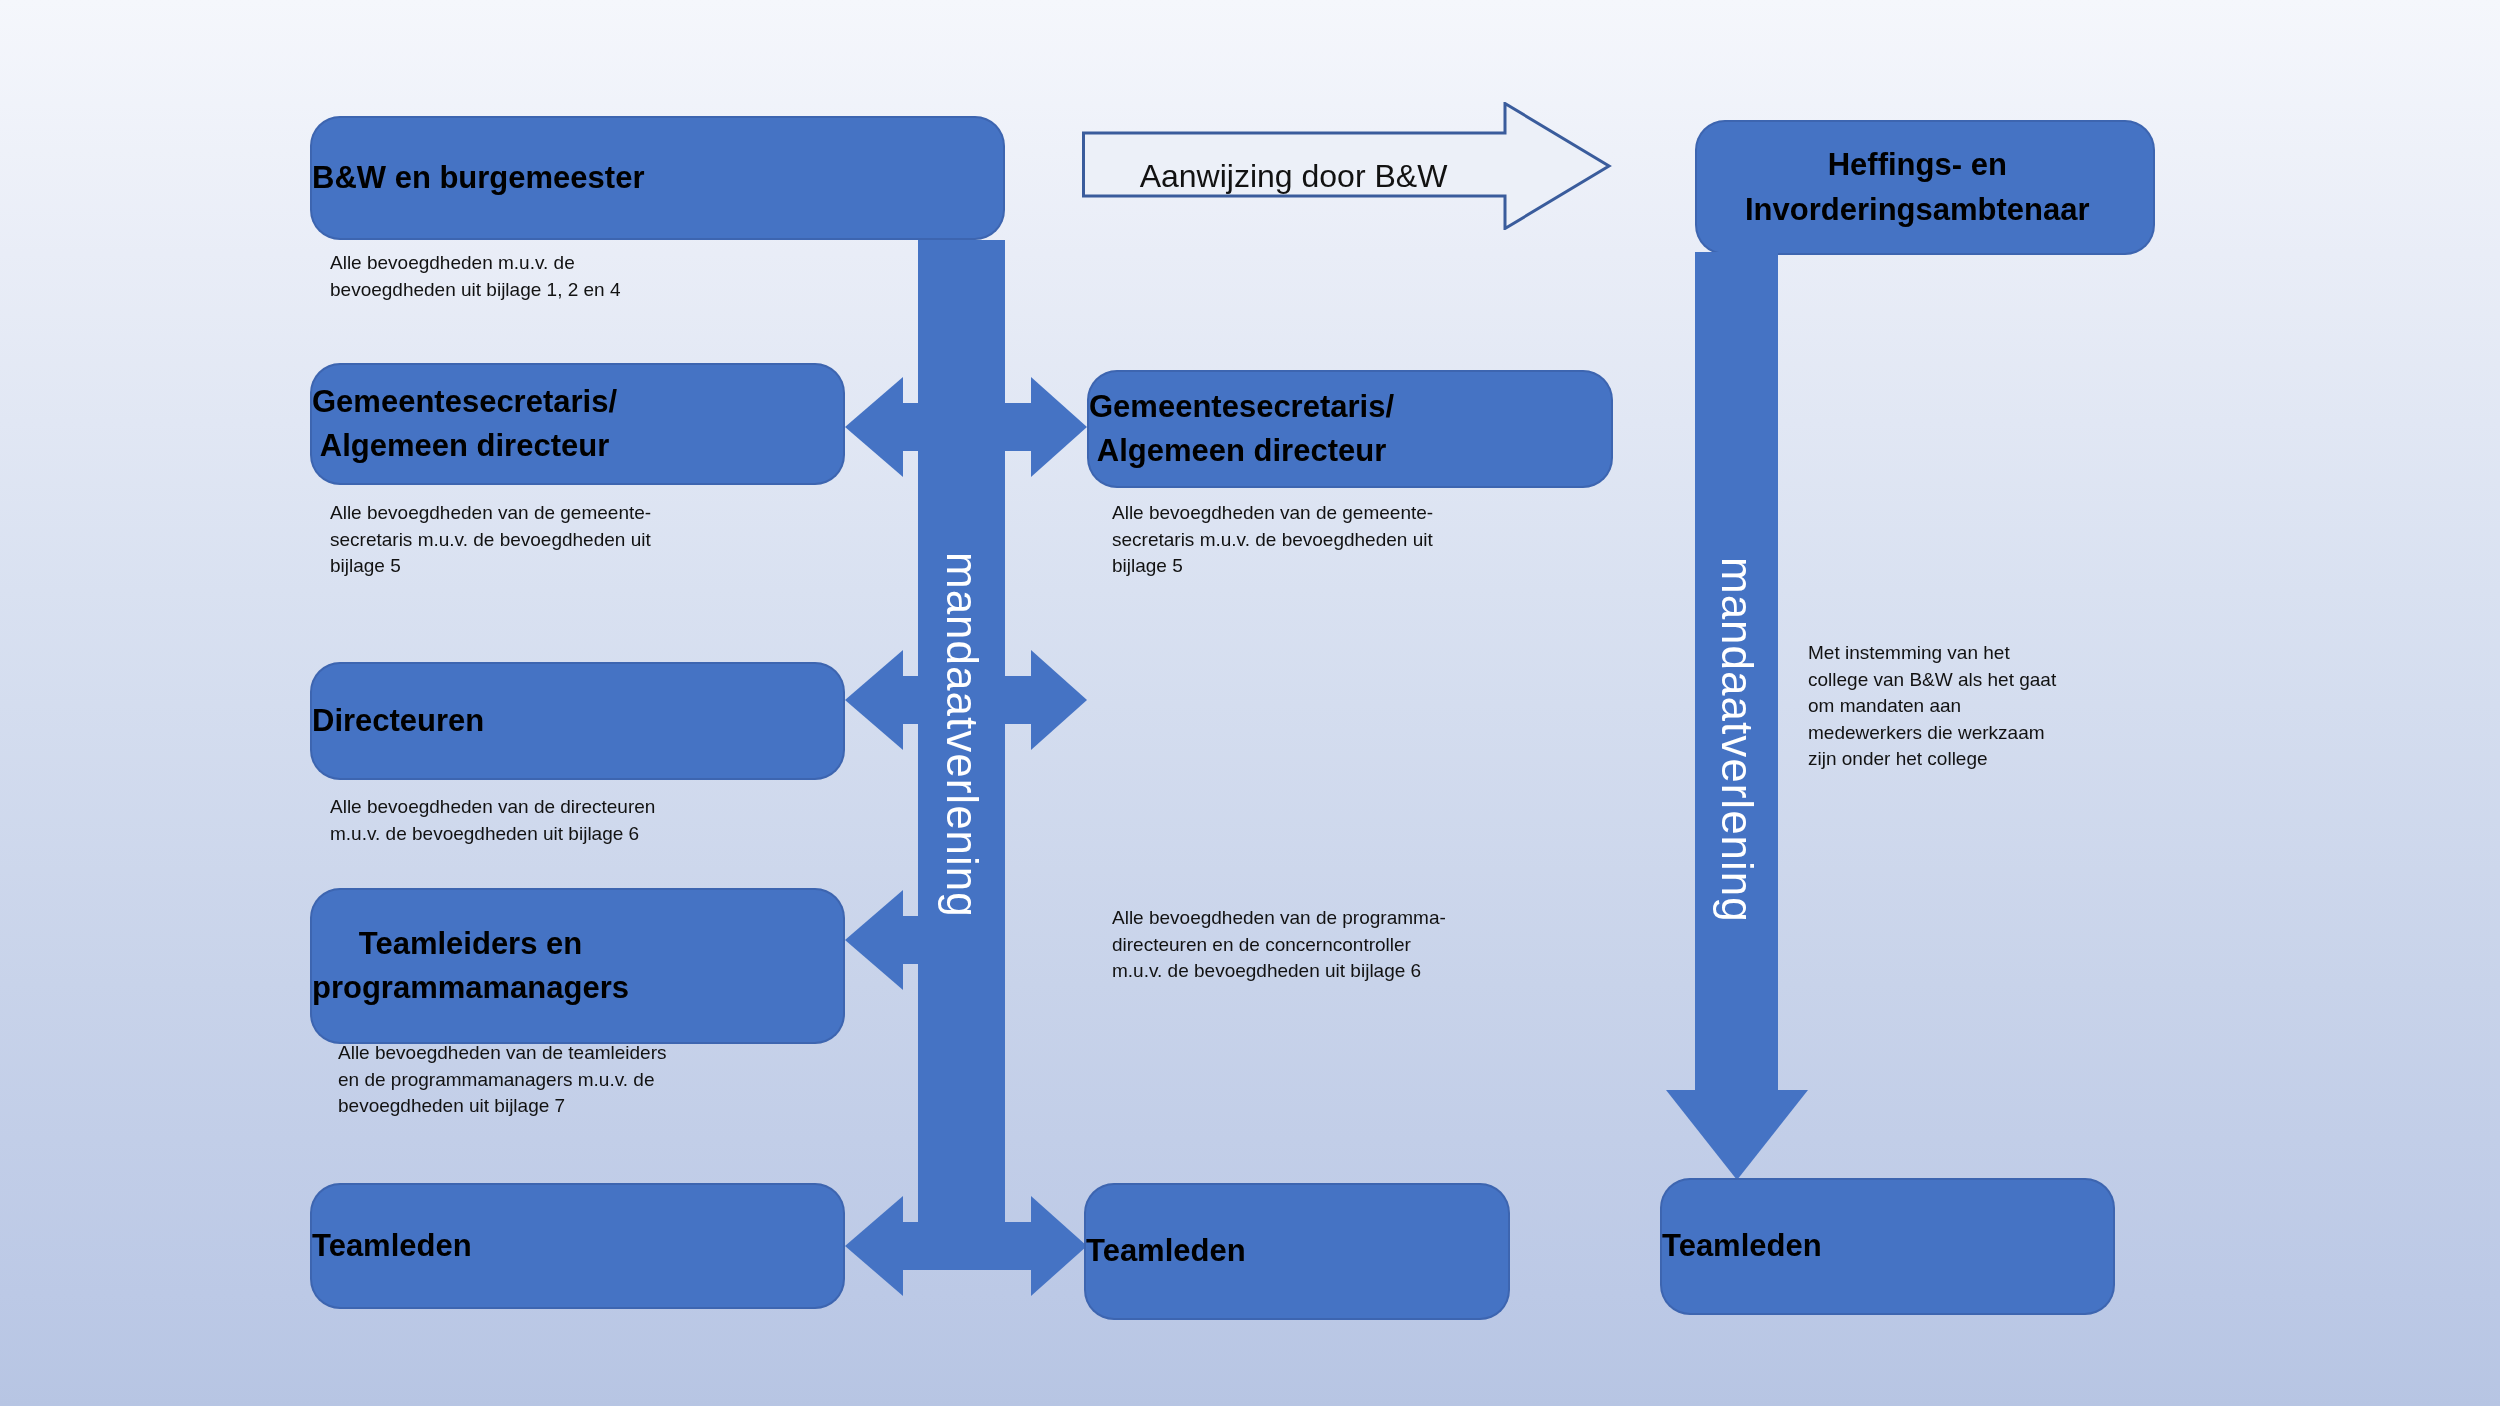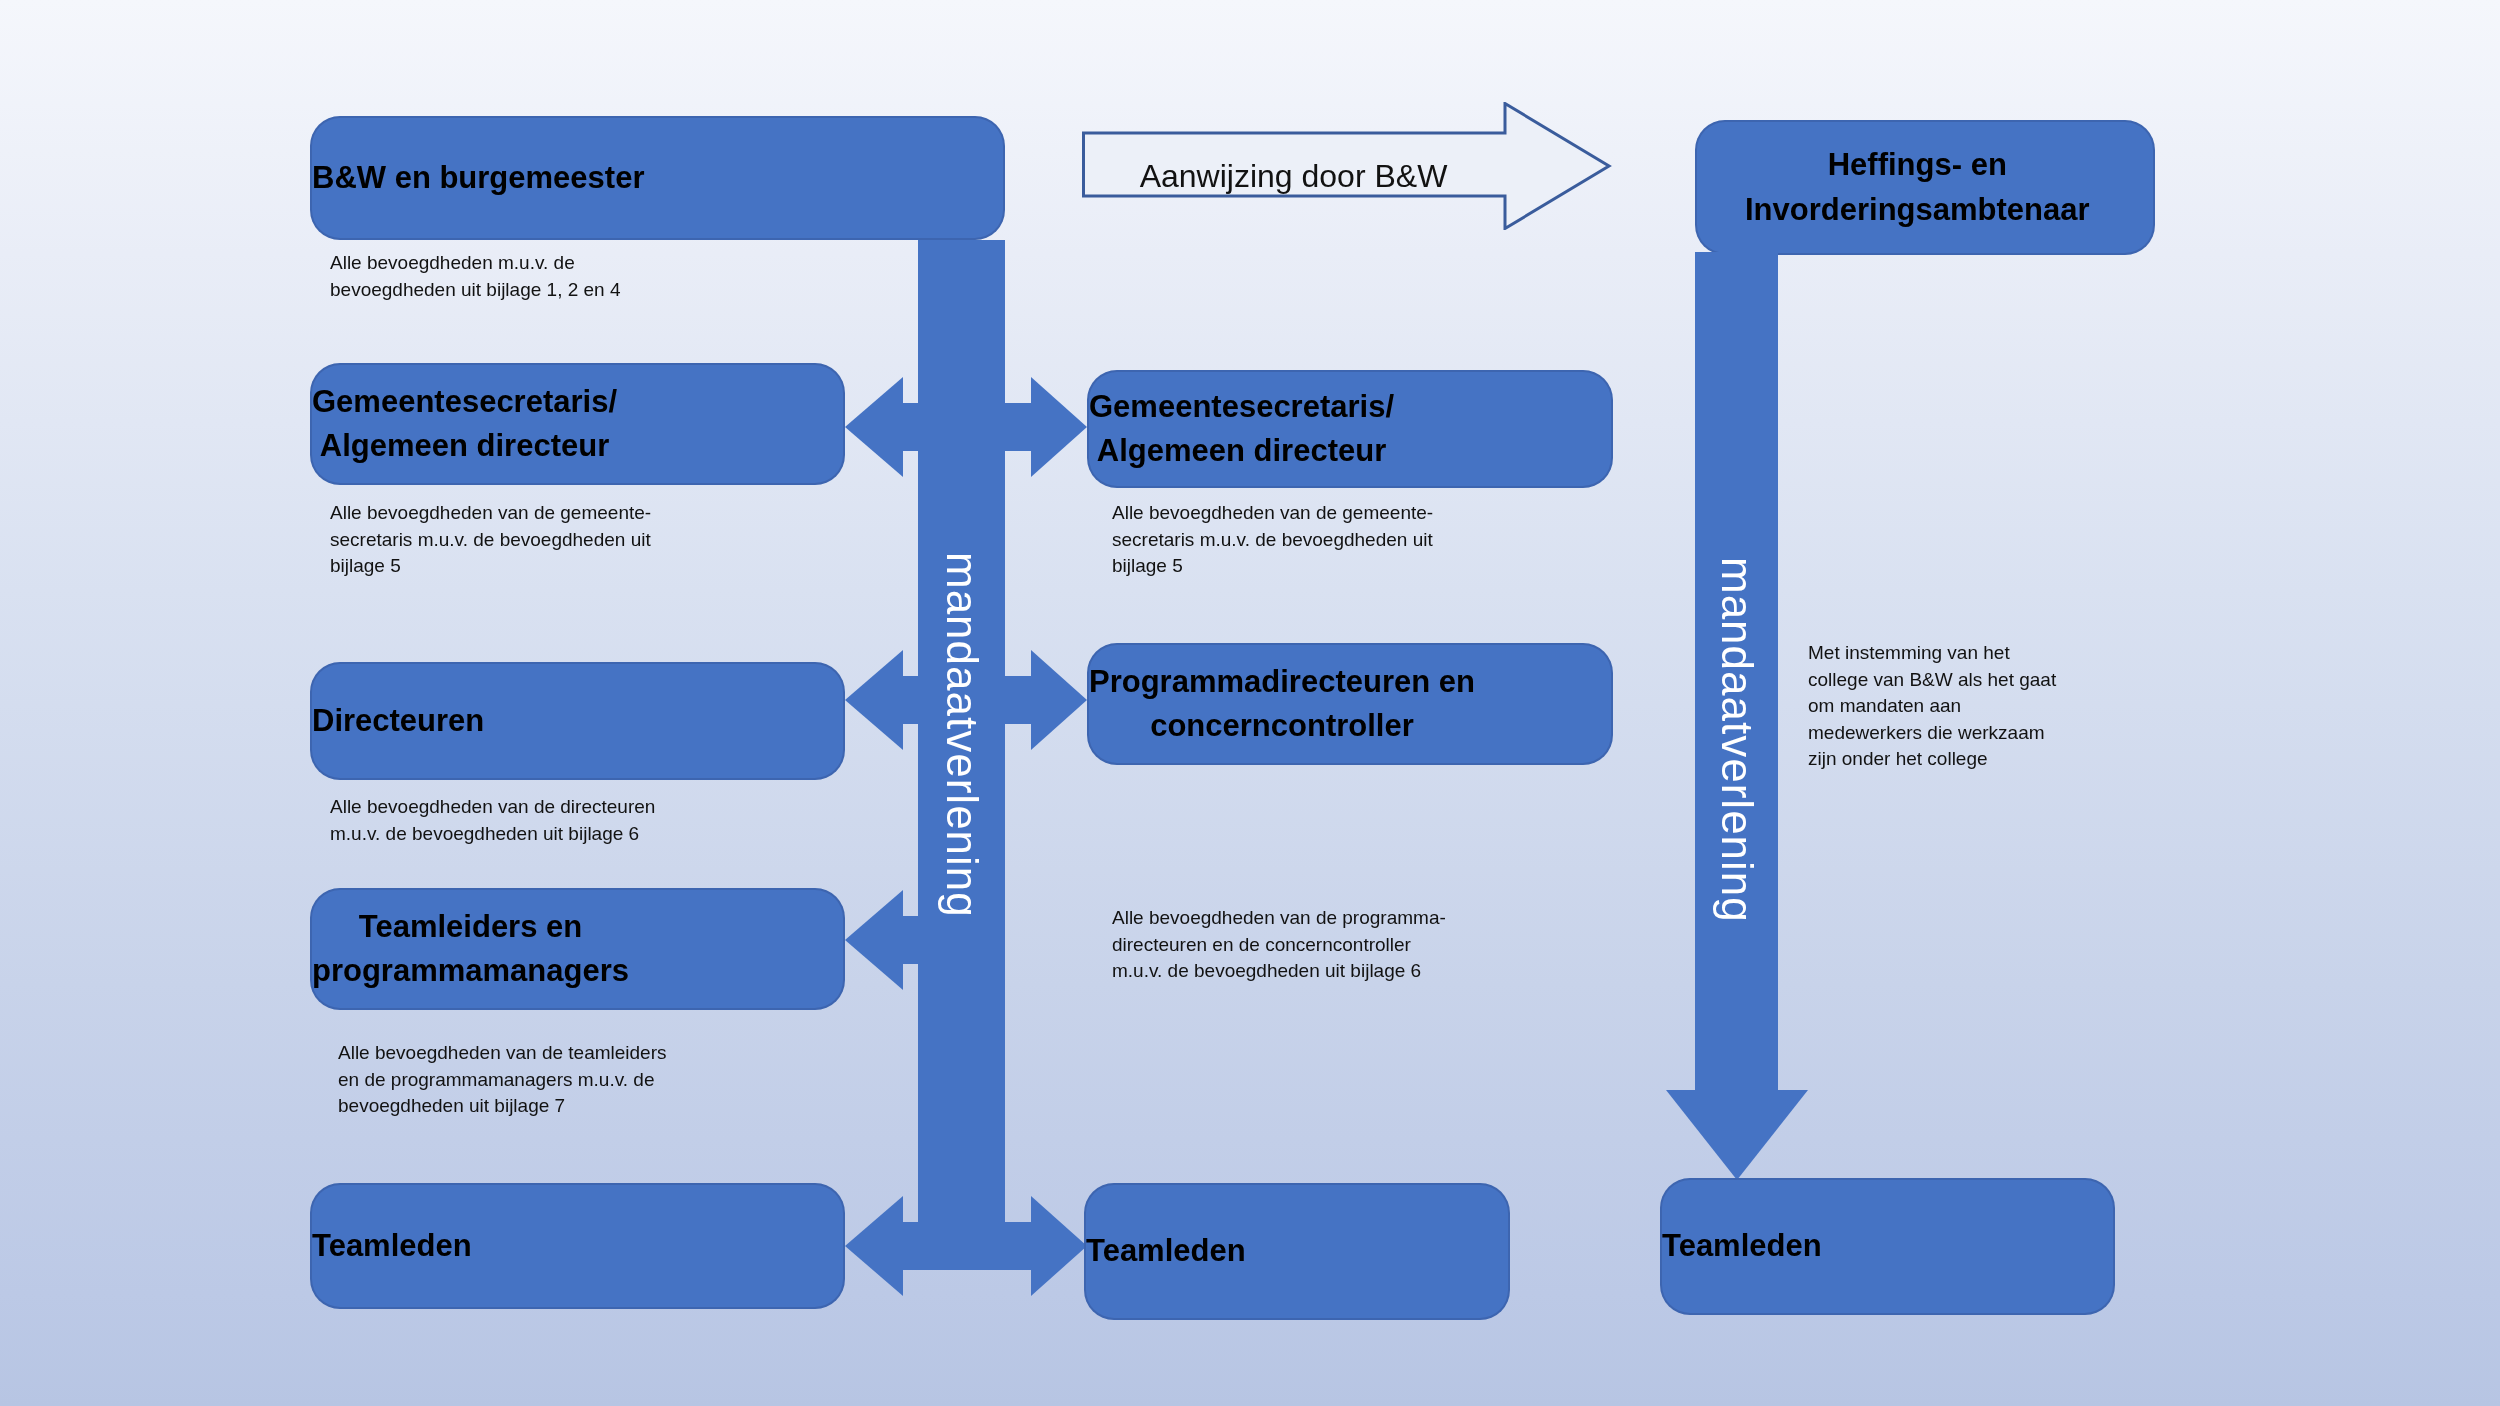--- a/index.html
+++ b/index.html
@@ -44,21 +44,21 @@
 secretaris m.u.v. de bevoegdheden uit
 bijlage 5</div>
 
   <div class="box" style="left:310px;top:662px;width:535px;height:118px;">
     <span>Directeuren</span>
   </div>
 
   <div class="note" style="left:330px;top:794px;width:620px;">Alle bevoegdheden van de directeuren
 m.u.v. de bevoegdheden uit bijlage 6</div>
 
-  <div class="box" style="left:310px;top:888px;width:535px;height:122px;">
+  <div class="box" style="left:310px;top:888px;width:535px;height:156px;">
     <span>Teamleiders en
 programmamanagers</span>
   </div>
 
   <div class="note" style="left:338px;top:1040px;width:620px;">Alle bevoegdheden van de teamleiders
 en de programmamanagers m.u.v. de
 bevoegdheden uit bijlage 7</div>
 
   <div class="box" style="left:310px;top:1183px;width:535px;height:126px;">
     <span>Teamleden</span>
@@ -94,24 +94,20 @@
 
   <div class="box" style="left:1087px;top:370px;width:526px;height:118px;">
     <span>Gemeentesecretaris/
 Algemeen directeur</span>
   </div>
 
   <div class="note" style="left:1112px;top:500px;width:600px;">Alle bevoegdheden van de gemeente-
 secretaris m.u.v. de bevoegdheden uit
 bijlage 5</div>
 
-  <div class="box" style="left:1087px;top:643px;width:526px;height:122px;">
-    <span>Programmadirecteuren en
-concerncontroller</span>
-  </div>
 
   <div class="note" style="left:1112px;top:878px;width:620px;margin-top:27px;">Alle bevoegdheden van de programma-
 directeuren en de concerncontroller
 m.u.v. de bevoegdheden uit bijlage 6</div>
 
   <div class="box" style="left:1084px;top:1183px;width:426px;height:137px;">
     <span>Teamleden</span>
   </div>
 
   <div class="box" style="left:1695px;top:120px;width:460px;height:135px;padding-left:48px;">

